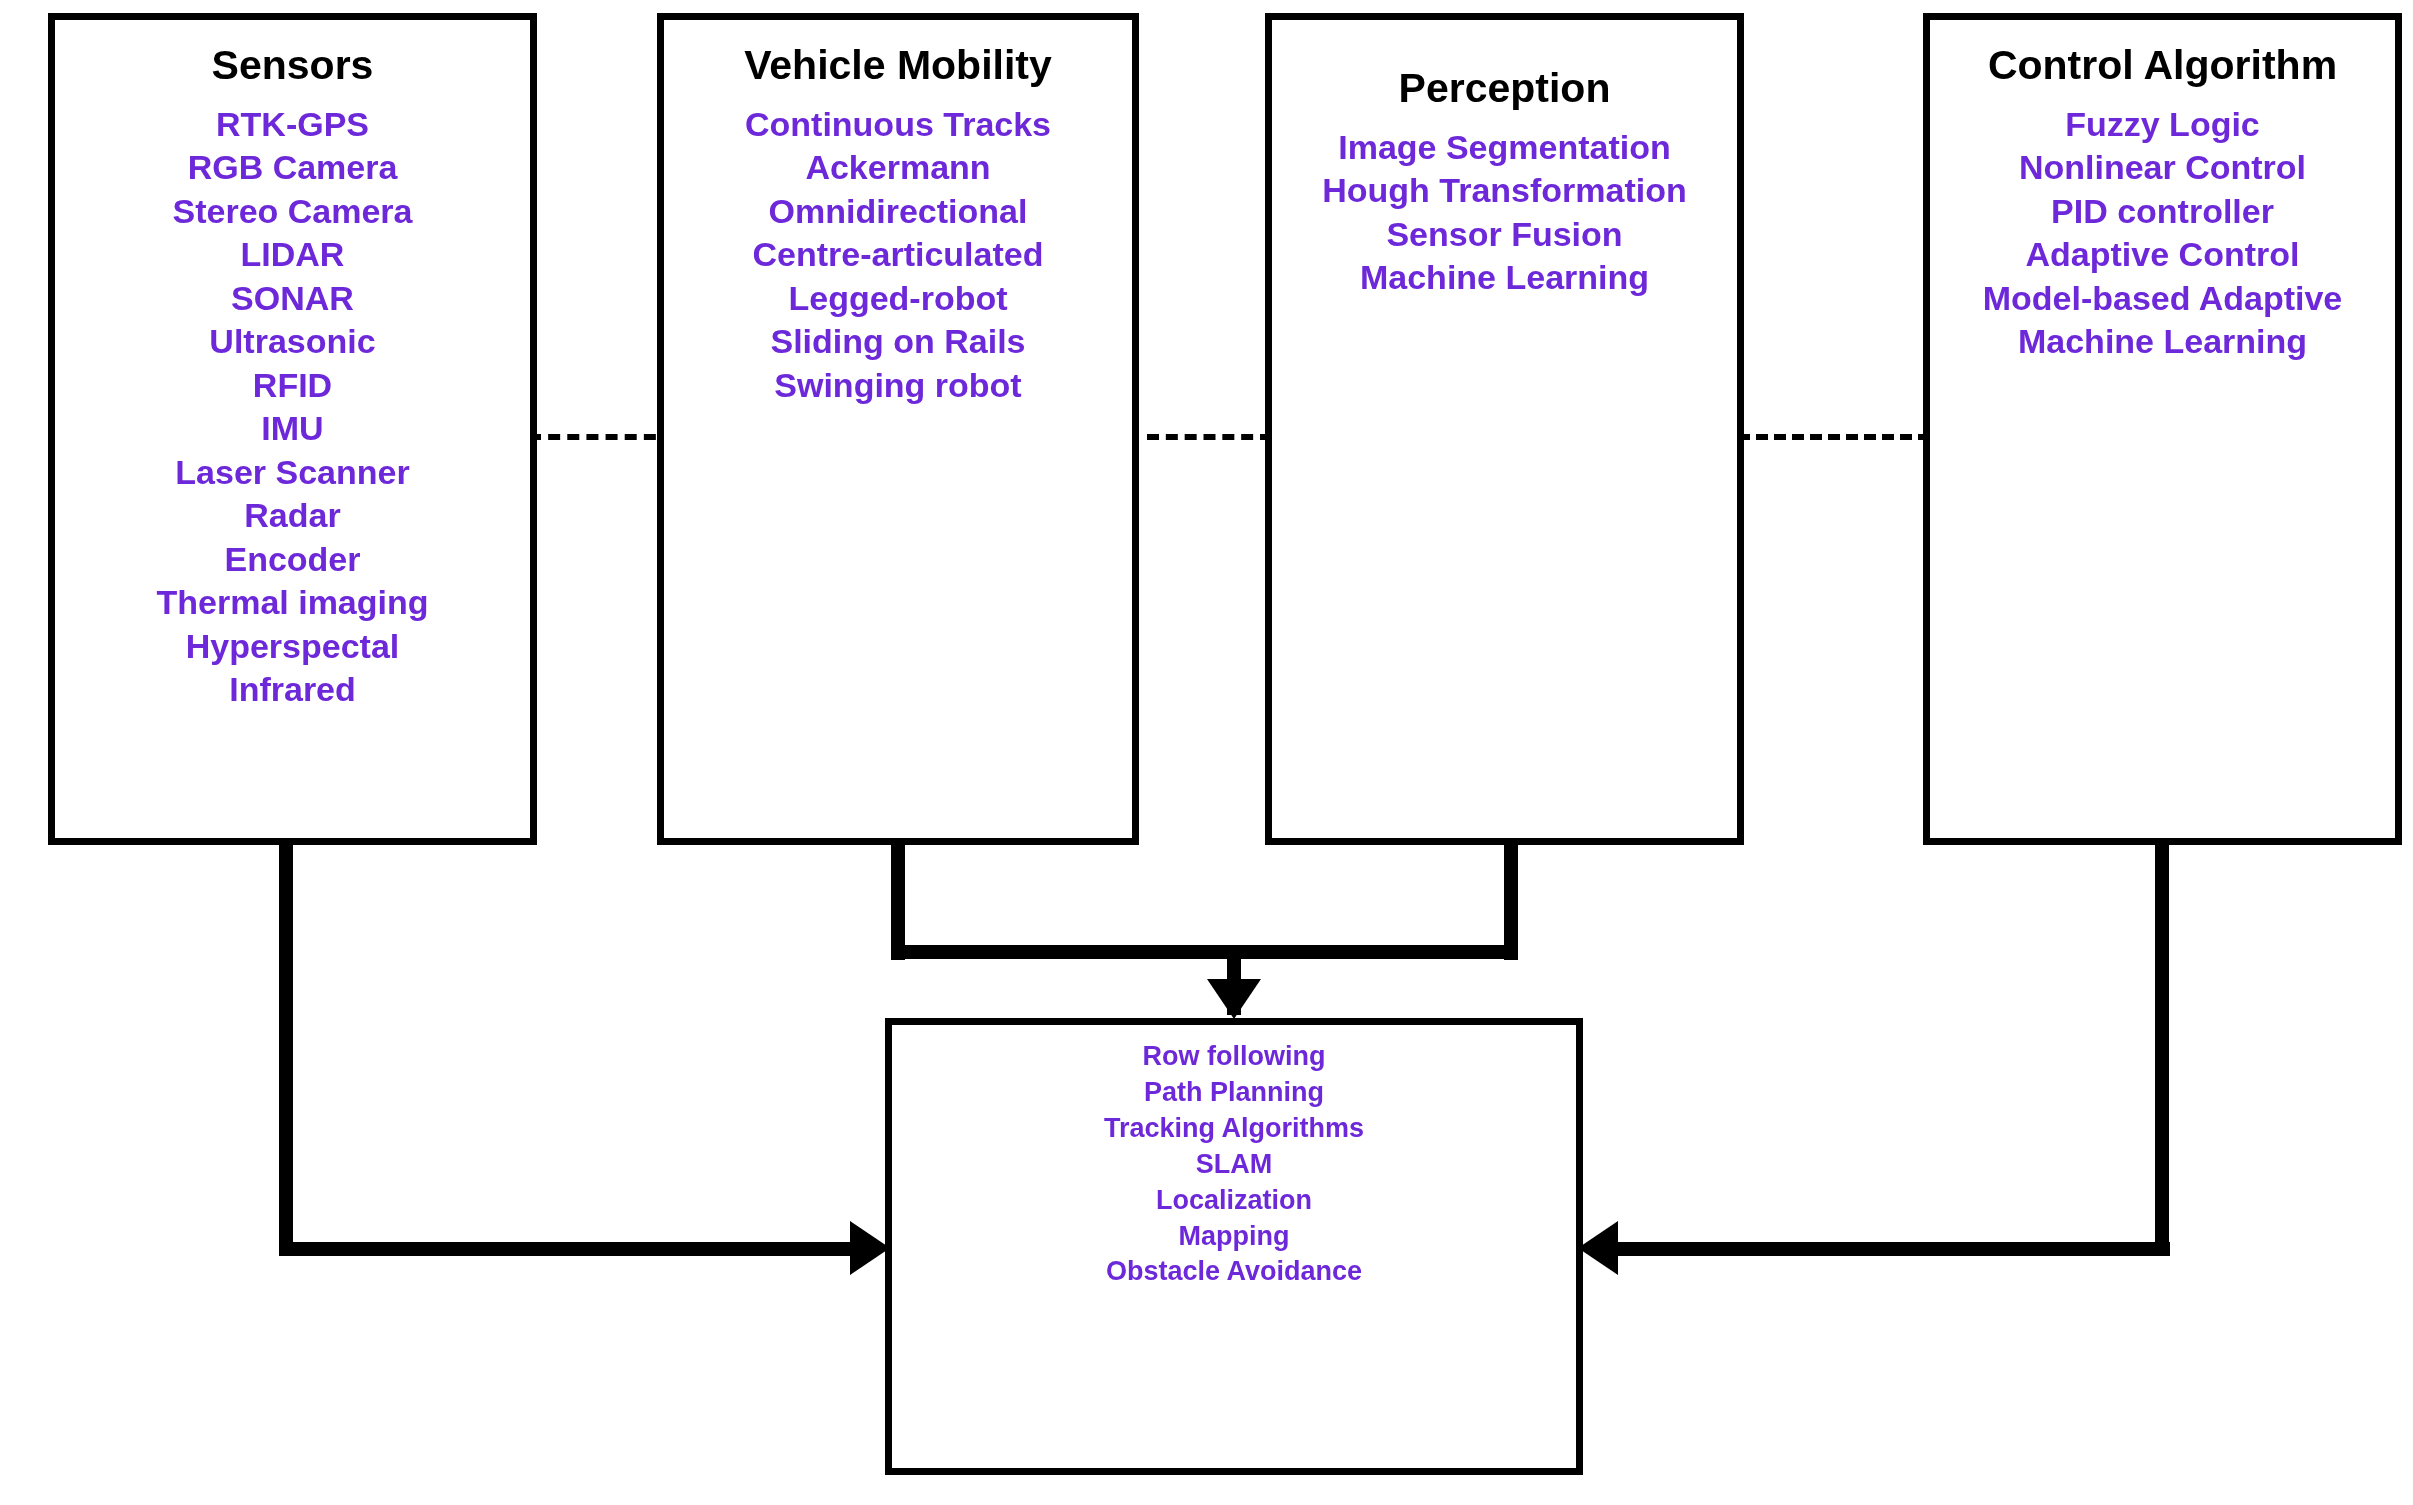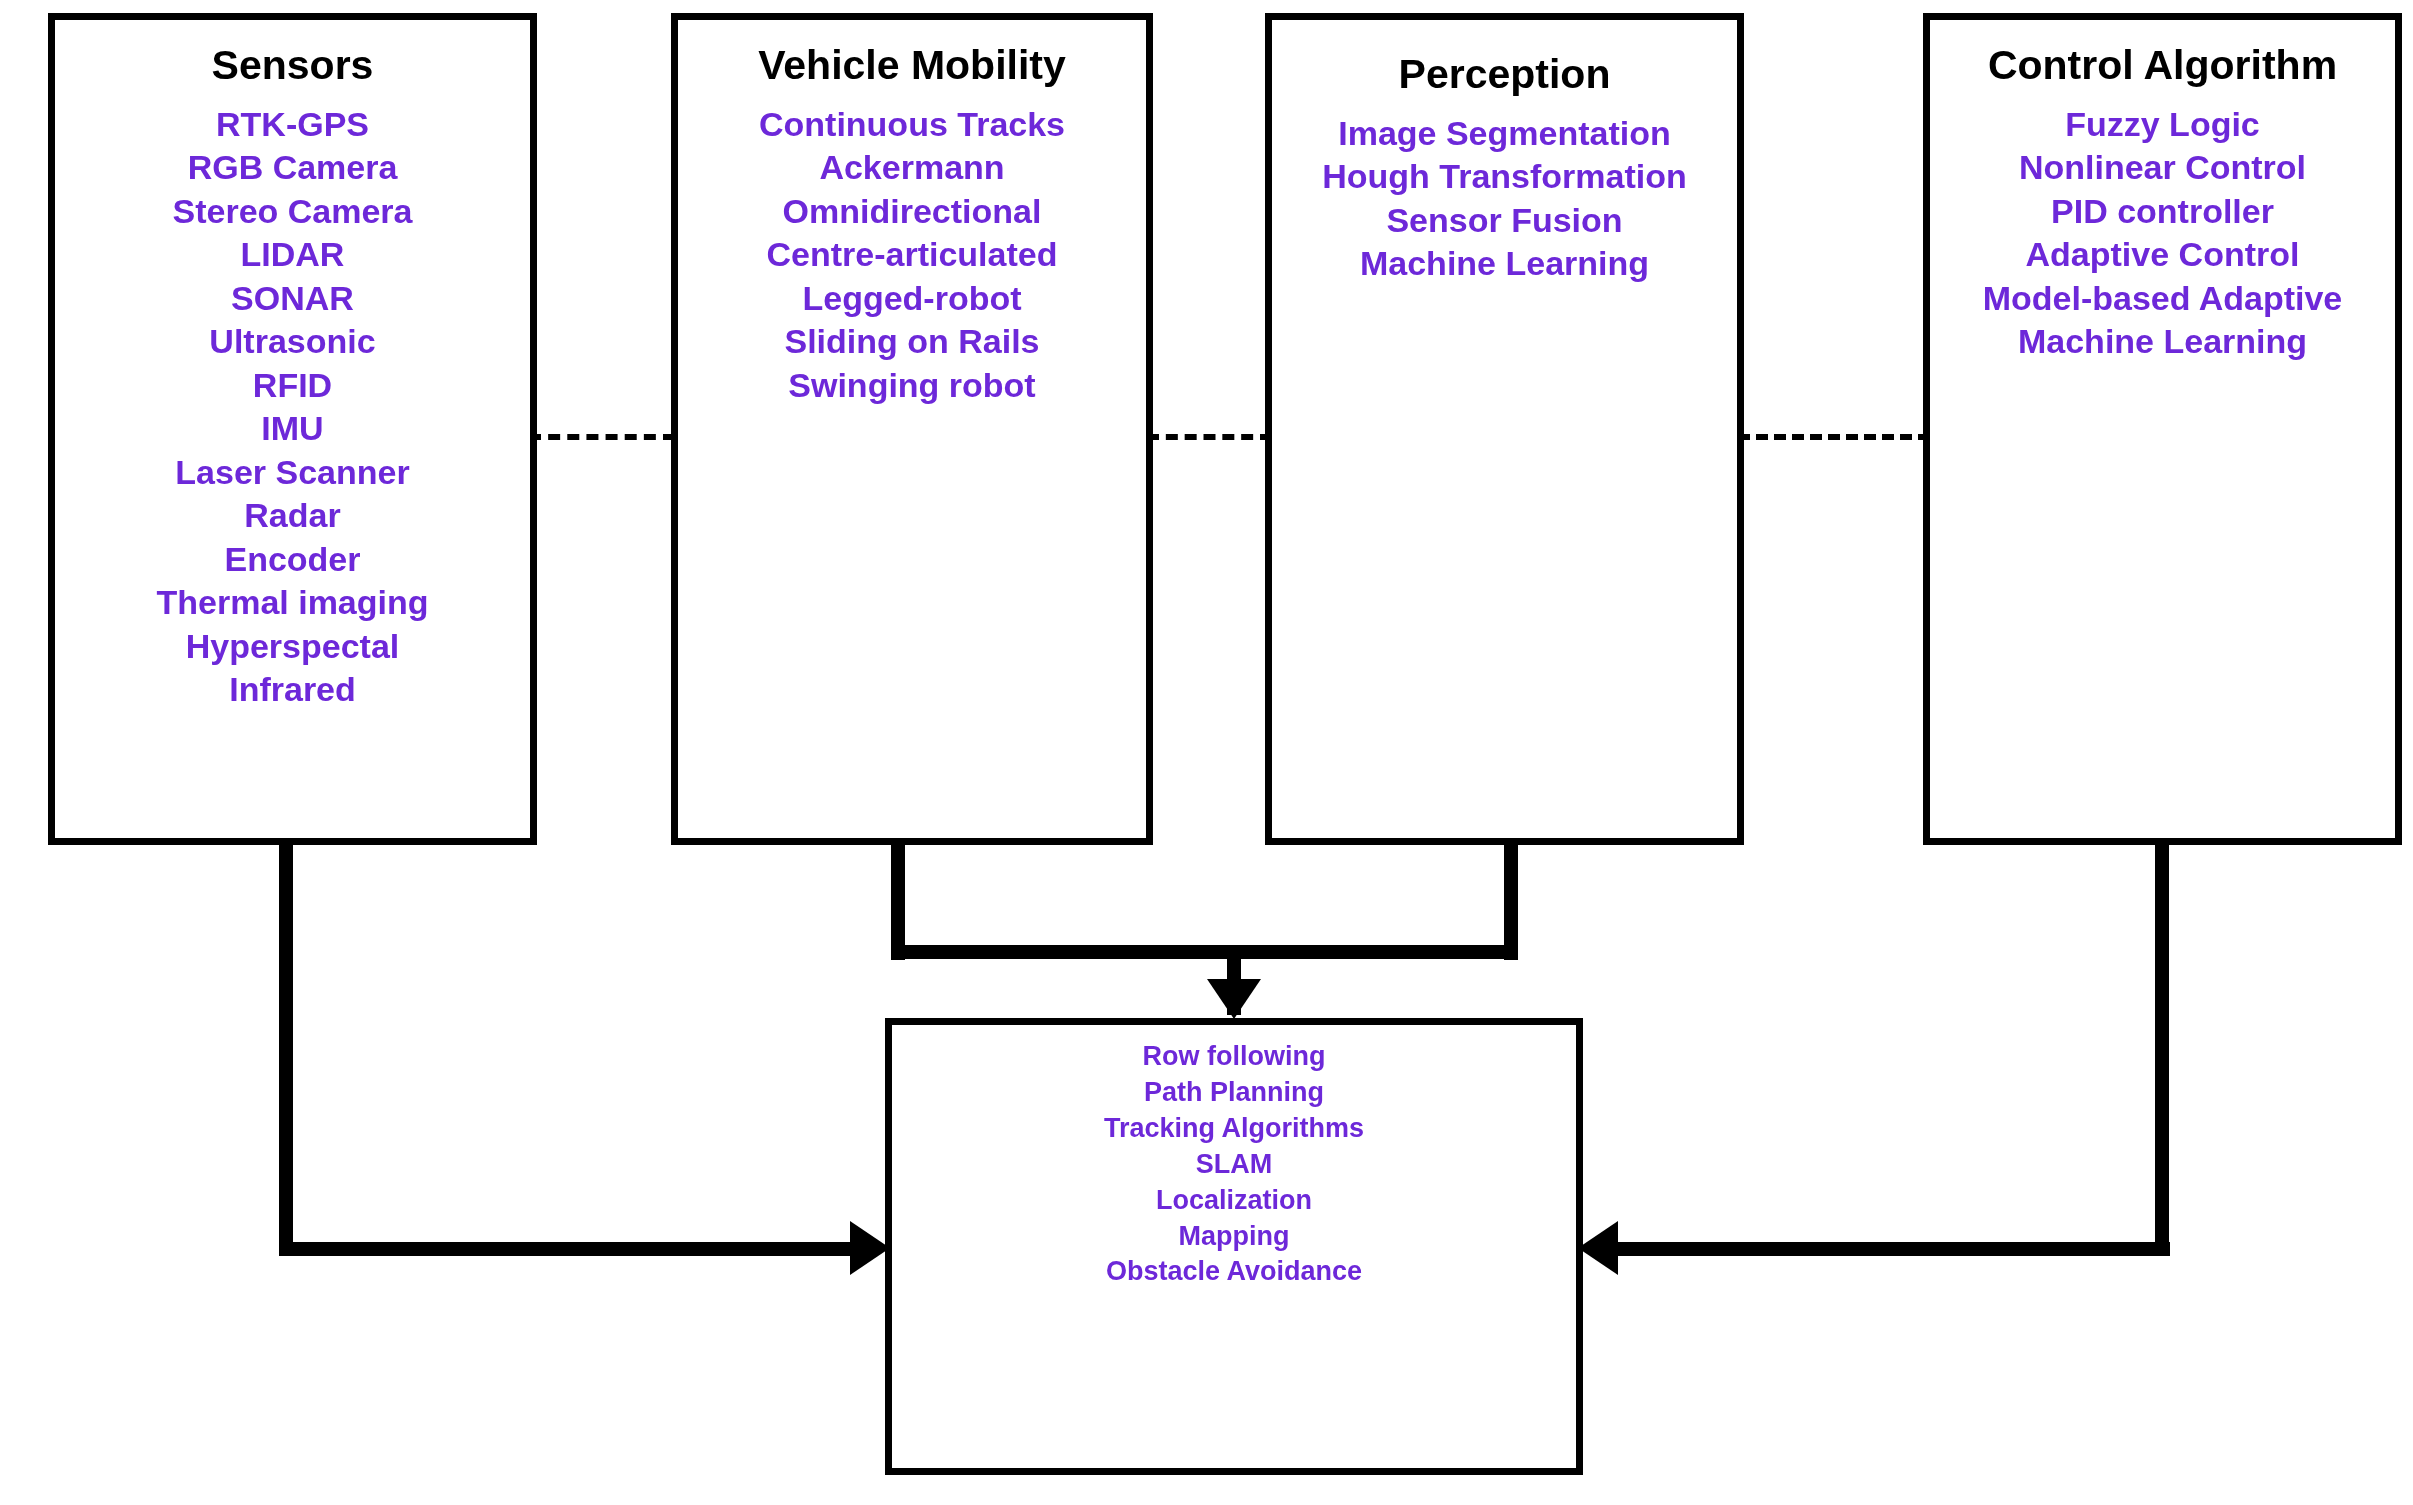--- a/index.html
+++ b/index.html
@@ -46,22 +46,22 @@
   .node-list li {
     font-weight: bold;
     font-size: 34px;
     line-height: 1.28;
     color: #6d28d9;
     white-space: nowrap;
   }
 
   
   #box-sensors       { left: 48px;   top: 12.8px;  width: 489px;  height: 832px; padding-top: 9px; }
-  #box-mobility      { left: 671px; top: 12.8px;  width: 482px;  height: 832px; padding-top: 9px; }
-  #box-perception    { left: 1265px; top: 12.8px;  width: 479px;  height: 832px; padding-top: 18px; }
+  #box-mobility      { left: 657px; top: 12.8px;  width: 482px;  height: 832px; padding-top: 9px; }
+  #box-perception    { left: 1265px; top: 12.8px;  width: 479px;  height: 832px; padding-top: 32px; }
   #box-control       { left: 1923px; top: 12.8px;  width: 479px;  height: 832px; padding-top: 9px; }
   #box-navigation    { left: 885px; top: 1018px; width: 698px; height: 457px; padding-top: 14px; }
 
   #box-navigation .node-title { font-size: 42px; }
   #box-navigation .node-list li { font-size: 27px; line-height: 1.33; }
 
   
   .line-h, .line-v {
     position: absolute;
     background: #000000;

